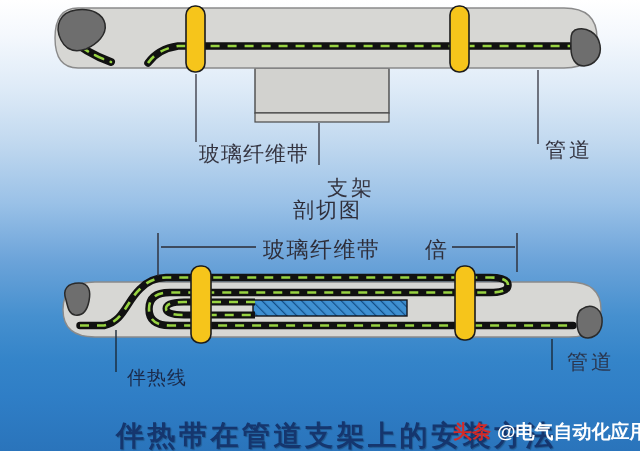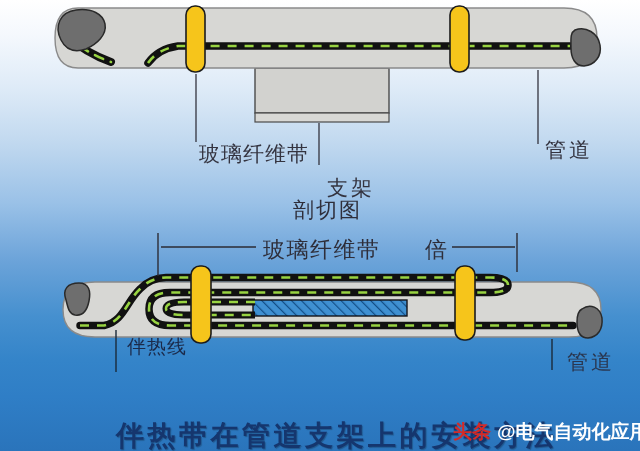--- a/index.html
+++ b/index.html
@@ -104,21 +104,21 @@
   <div class="lbl" style="left:327px;top:143px;letter-spacing:3px;margin-top:34px;">支架</div>
 
   <div class="lbl" style="left:545px;top:139px;letter-spacing:3px;">管道</div>
 
   <div class="caption" style="left:293px;top:196px;">剖切图</div>
 
   <div class="dimlbl" style="left:263px;top:235px;">玻璃纤维带</div>
 
   <div class="dimlbl" style="left:425px;top:235px;">倍</div>
 
-  <div class="lbl" style="left:127px;top:337px;font-size:19px;color:#1b2a4a;">伴热线</div>
+  <div class="lbl" style="left:127px;top:368px;font-size:19px;color:#1b2a4a;">伴热线</div>
 
   <div class="lbl" style="left:567px;top:351px;letter-spacing:3px;color:#2a3750;">管道</div>
 
   <div class="title">伴热带在管道支架上的安装方法</div>
 
   <div class="watermark">
     <span class="wm-brand">头条</span><span class="wm-handle">@电气自动化应用</span>
   </div>
 
 </div>

